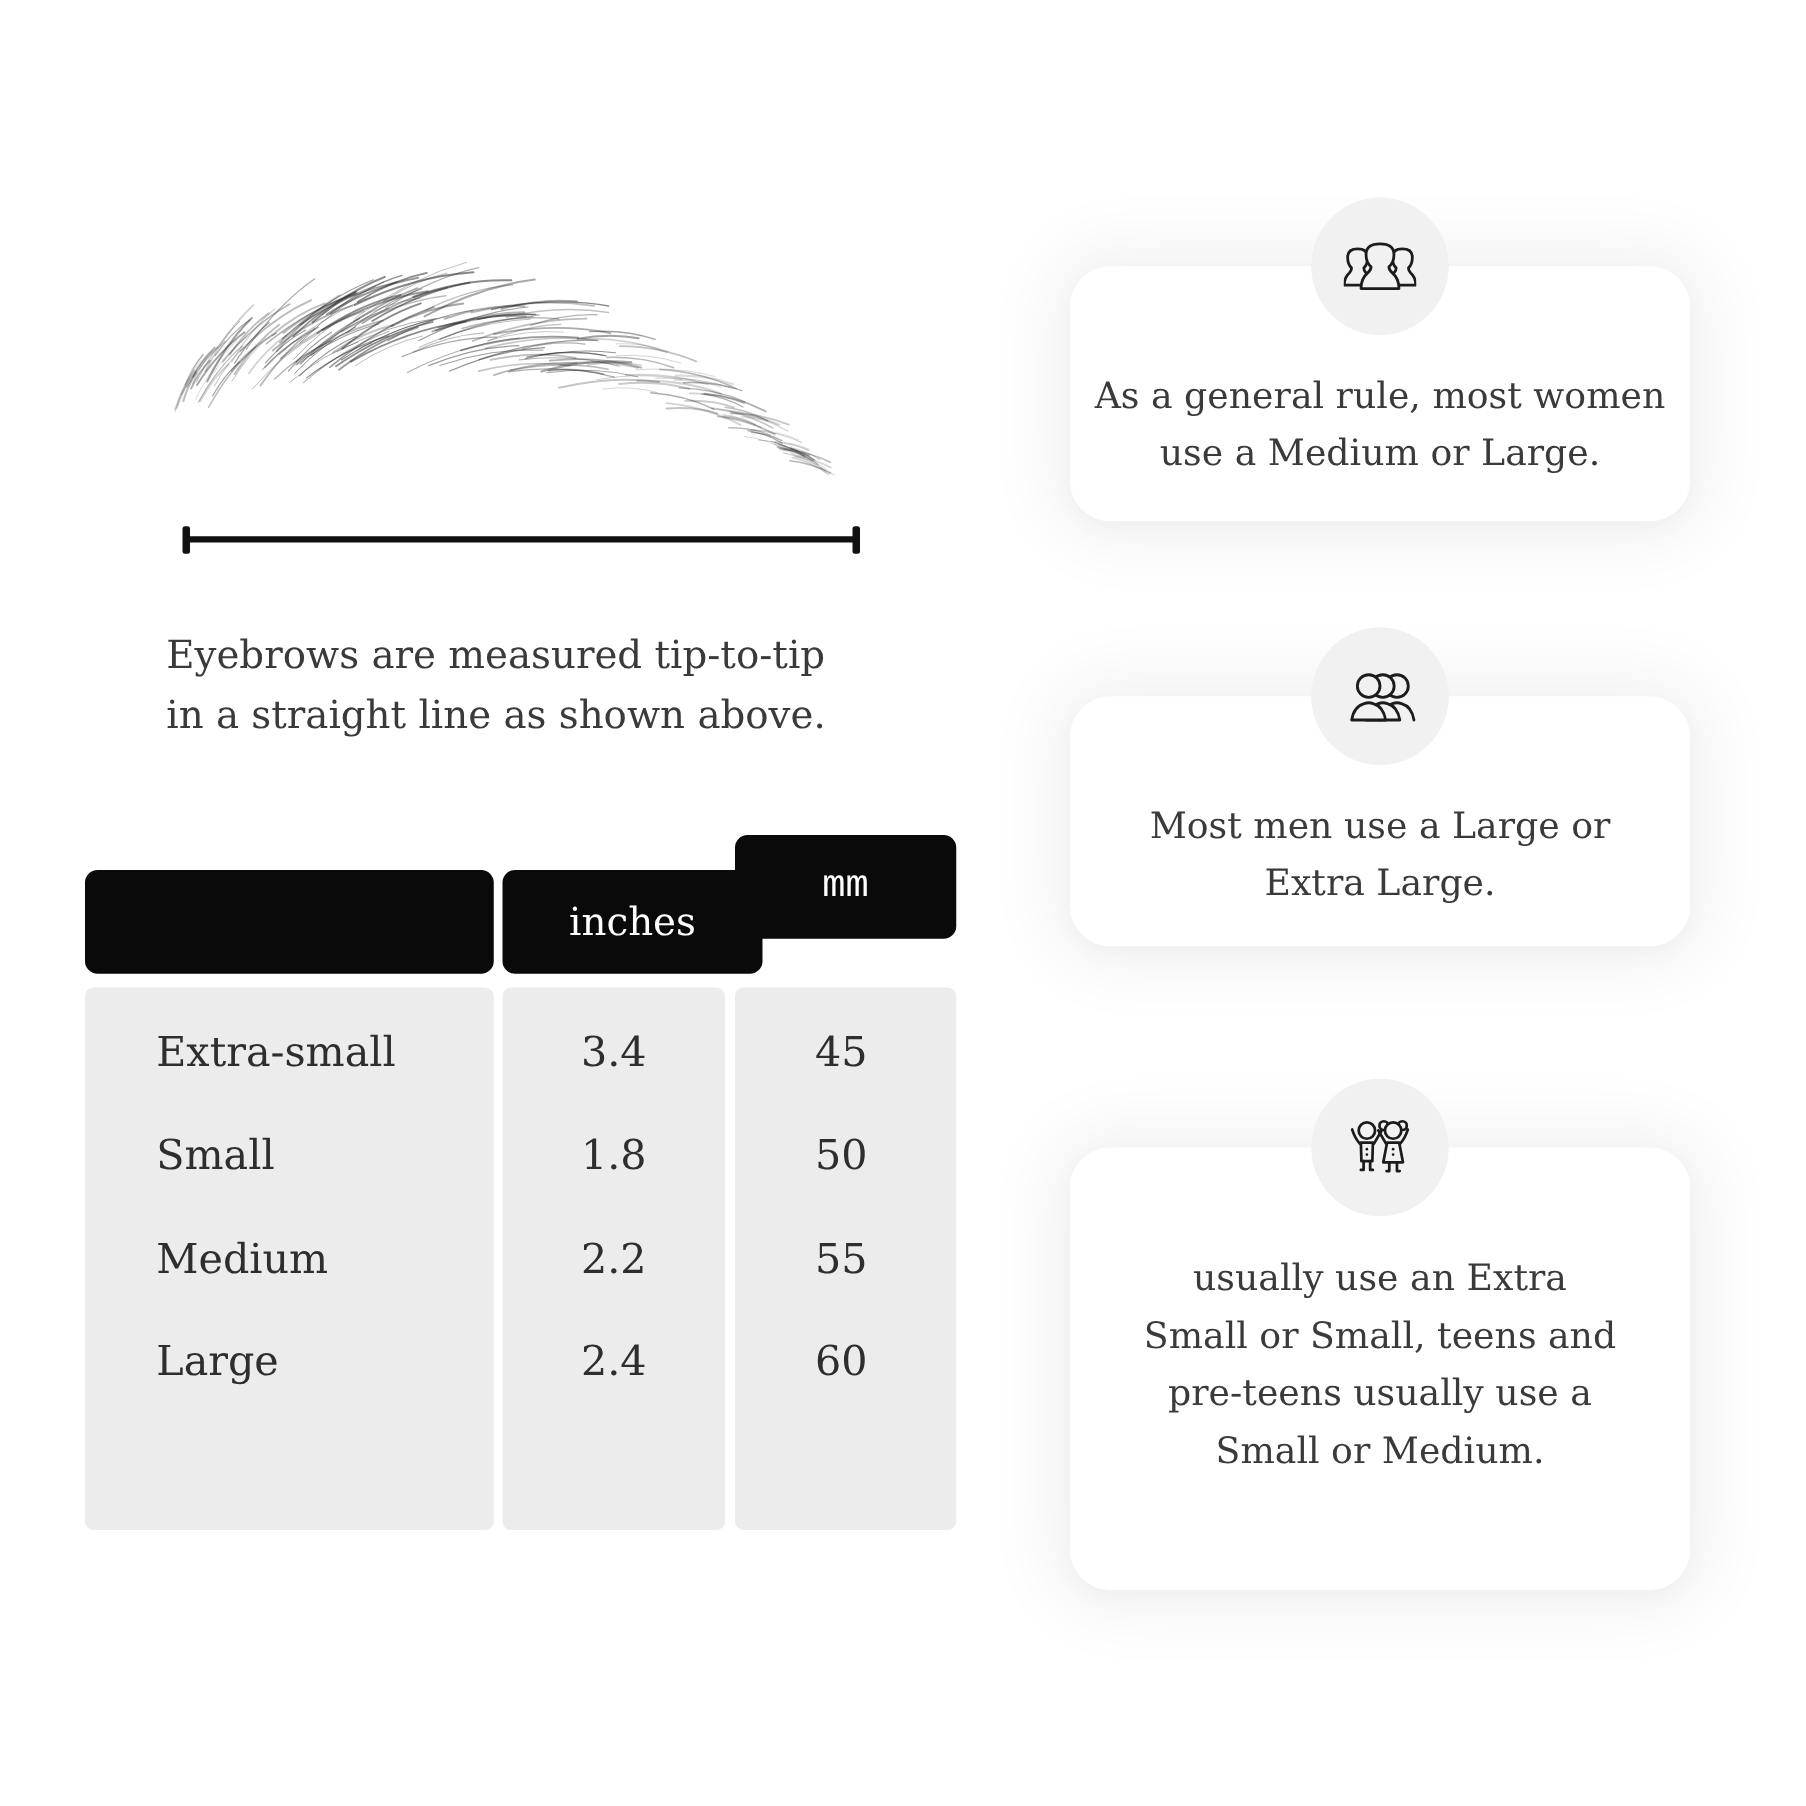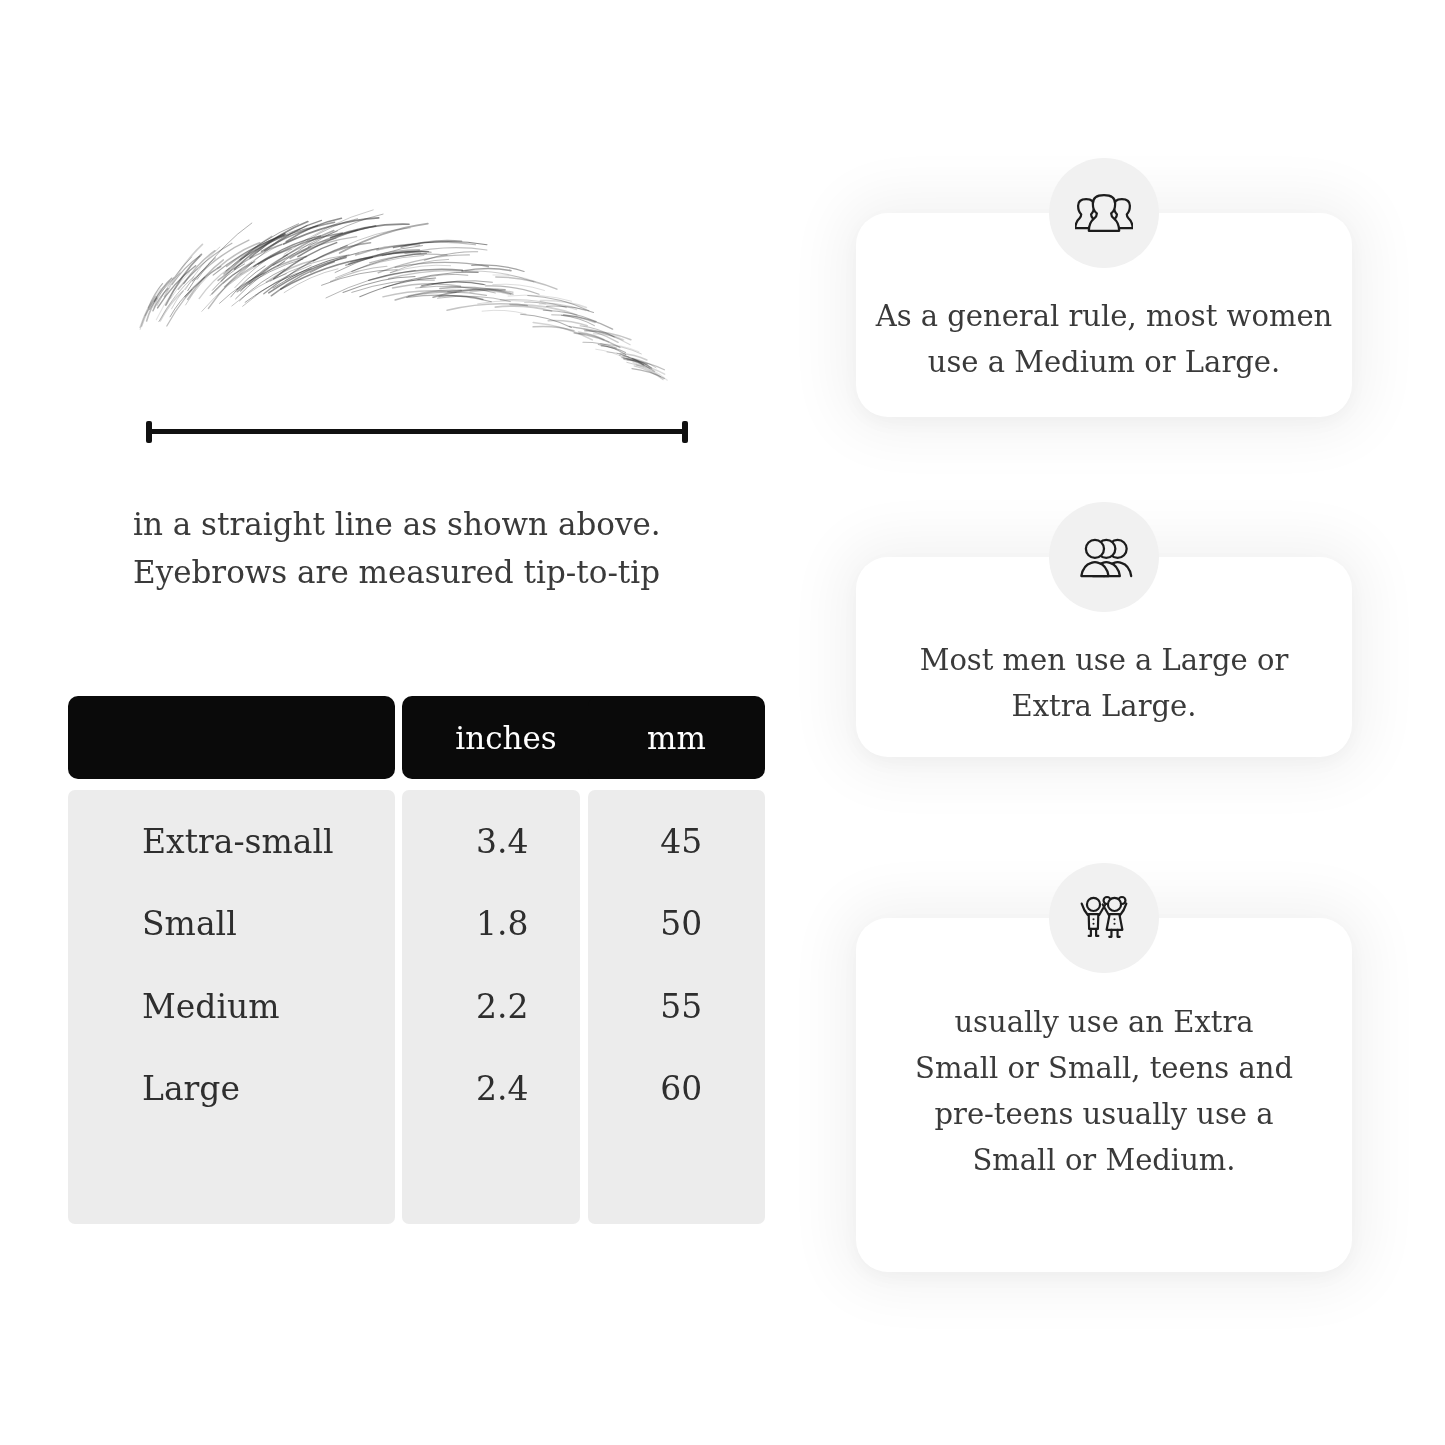--- a/index.html
+++ b/index.html
@@ -14,29 +14,29 @@
   .measure .tick.l{left:0;}
   .measure .tick.r{right:0;}
   
   .caption{position:absolute;left:133px;top:500px;width:640px;font-size:31px;line-height:48px;
            color:var(--body-text,#3a3a3a);}
   
   .th{position:absolute;height:83px;background:var(--header-bg,#0a0a0a);border-radius:10px;
       display:flex;align-items:center;justify-content:center;color:var(--header-text,#fff);font-size:31px;}
   .th1{left:68px;top:696px;width:327px;}
   .th2{left:402px;top:696px;width:208px;}
-  .th3{left:588px;top:696px;width:177px;}
+  .th3{left:588px;top:668px;width:177px;font-family:Liberation Mono, monospace;}
   
   .tb{position:absolute;top:790px;height:434px;background:var(--table-body-bg,#ececec);border-radius:7px;}
   .tb1{left:68px;width:327px;}
   .tb2{left:402px;width:178px;}
   .tb3{left:588px;width:177px;}
   
   .rows{position:absolute;left:68px;top:800px;width:697px;}
-  .row{display:flex;align-items:center;height:82.5px;font-size:33px;color:#2e2e2e;padding-left:17px;}
+  .row{display:flex;align-items:center;height:82.5px;font-size:33px;color:#2e2e2e;}
   .row .c1{width:327px;padding-left:57px;box-sizing:border-box;}
   .row .s1{width:7px;}
   .row .c2{width:178px;text-align:center;}
   .row .s2{width:8px;}
   .row .c3{width:170px;text-align:center;}
   
   .card{position:absolute;left:856px;width:496px;background:var(--card-bg,#fff);border-radius:32px;
         box-shadow:0 0 55px 18px rgba(0,0,0,0.05),0 6px 18px rgba(0,0,0,0.03);}
   .card1{top:213px;height:204px;}
   .card2{top:557px;height:200px;}
@@ -258,22 +258,22 @@
       <path d="M472.9 95.9 Q502.3 98.0 526.5 109.8" fill="none" stroke="#2a2a2a" stroke-linecap="round" stroke-width="1.21" stroke-opacity="0.13"></path>
     </svg>
 
   <div class="measure">
     <span class="tick l"></span>
     <span class="bar"></span>
     <span class="tick r"></span>
   </div>
 
   <div class="caption">
+    <div>Eyebrows are measured tip-to-tip</div>
     <div>in a straight line as shown above.</div>
-    <div>Eyebrows are measured tip-to-tip</div>
   </div>
 
   <div class="th th1"></div>
   <div class="th th2">inches</div>
   <div class="th th3">mm</div>
 
   <div class="tb tb1"></div>
   <div class="tb tb2"></div>
   <div class="tb tb3"></div>
 

